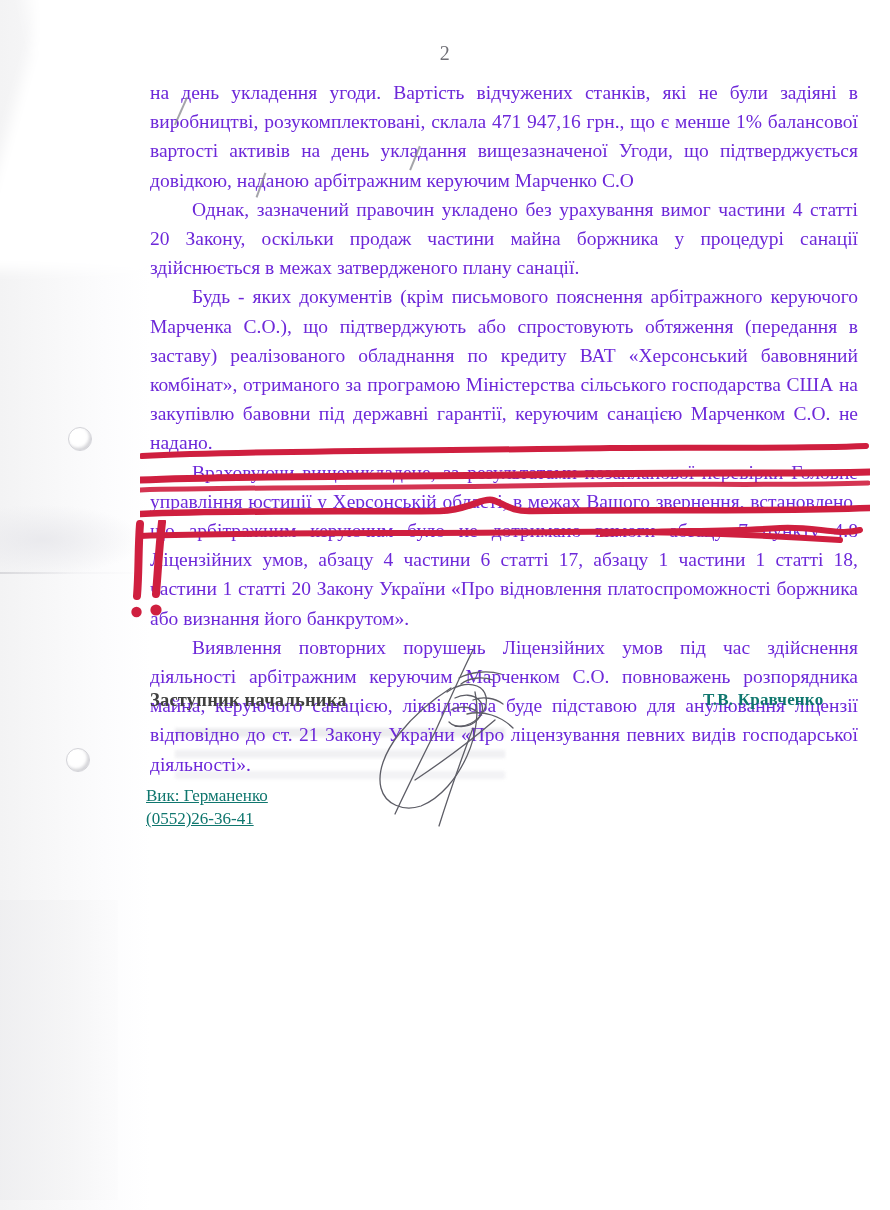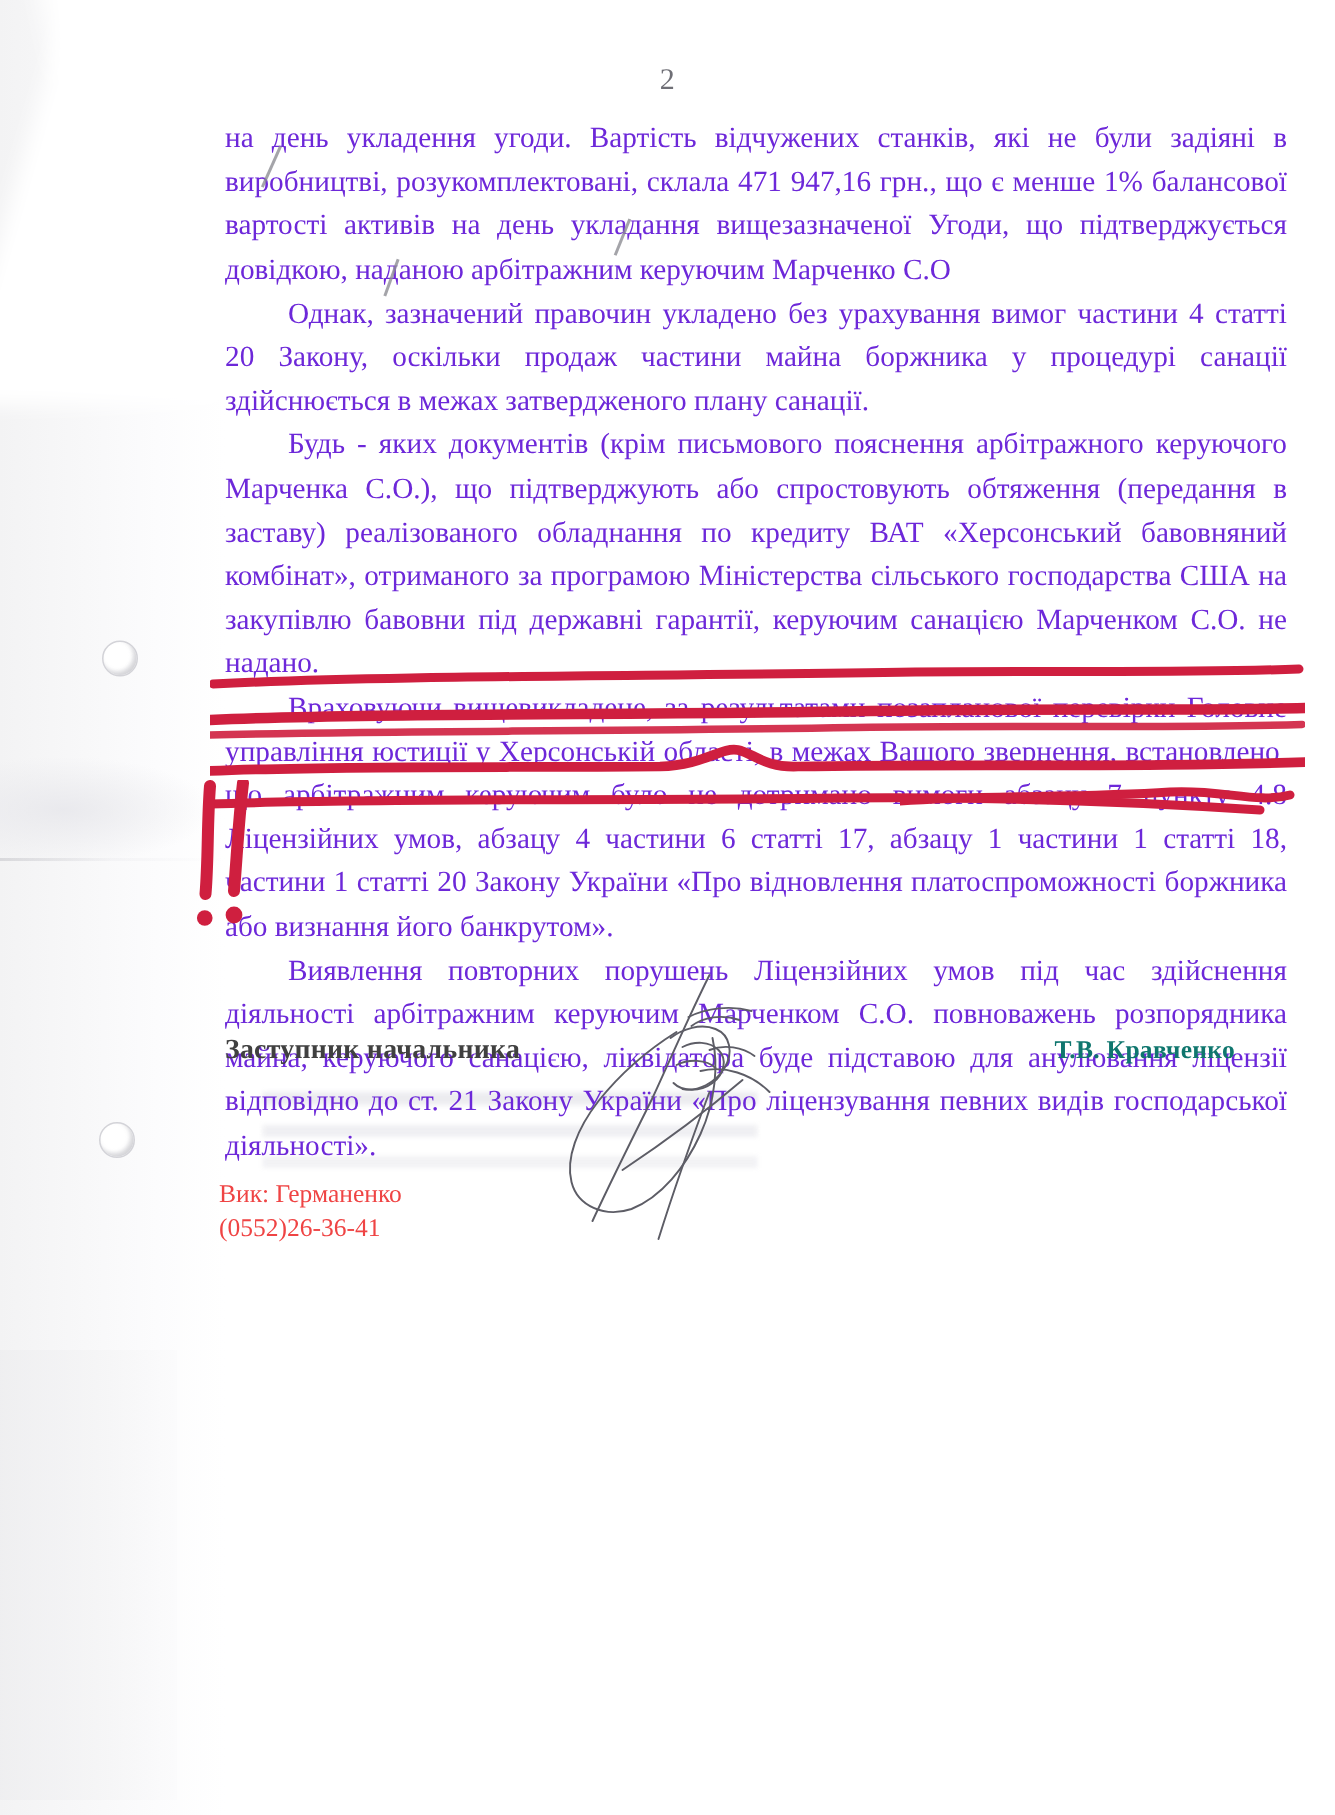--- a/index.html
+++ b/index.html
@@ -148,21 +148,22 @@
     position: absolute;
     left: 355px; top: 648px;
     width: 190px; height: 185px;
     pointer-events: none;
   }
   .executor {
     position: absolute;
     left: 146px; top: 784px;
     font-size: 17px;
     line-height: 23px;
-    color: #ef4444;
+    color: #0f766e;
+    text-decoration: underline;
   }
   .executor div { white-space: nowrap; }
 
   
   .pen-slash {
     position: absolute;
     background: #8d8d94;
     pointer-events: none;
     opacity: .8;
   }

